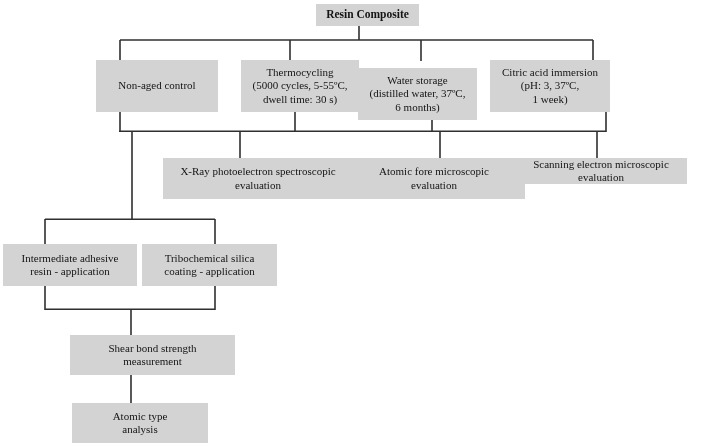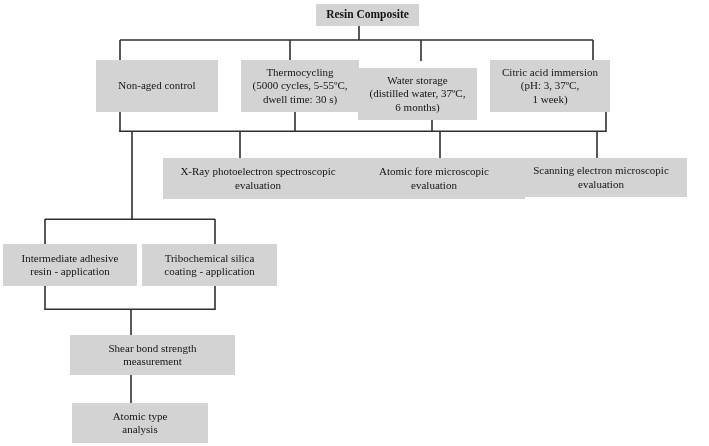--- a/index.html
+++ b/index.html
@@ -106,21 +106,21 @@
   <div class="node" style="left:163px; top:158px; width:190px; height:41px;">
     <span>X-Ray photoelectron spectroscopic
 evaluation</span>
   </div>
 
   <div class="node" style="left:343px; top:158px; width:182px; height:41px;">
     <span>Atomic fore microscopic
 evaluation</span>
   </div>
 
-  <div class="node" style="left:515px; top:158px; width:172px; height:39px;">
+  <div class="node" style="left:515px; top:158px; width:172px; height:26px;">
     <span>Scanning electron microscopic
 evaluation</span>
   </div>
 
   <div class="node" style="left:3px; top:244px; width:134px; height:42px;">
     <span>Intermediate adhesive
 resin - application</span>
   </div>
 
   <div class="node" style="left:142px; top:244px; width:135px; height:42px;">

